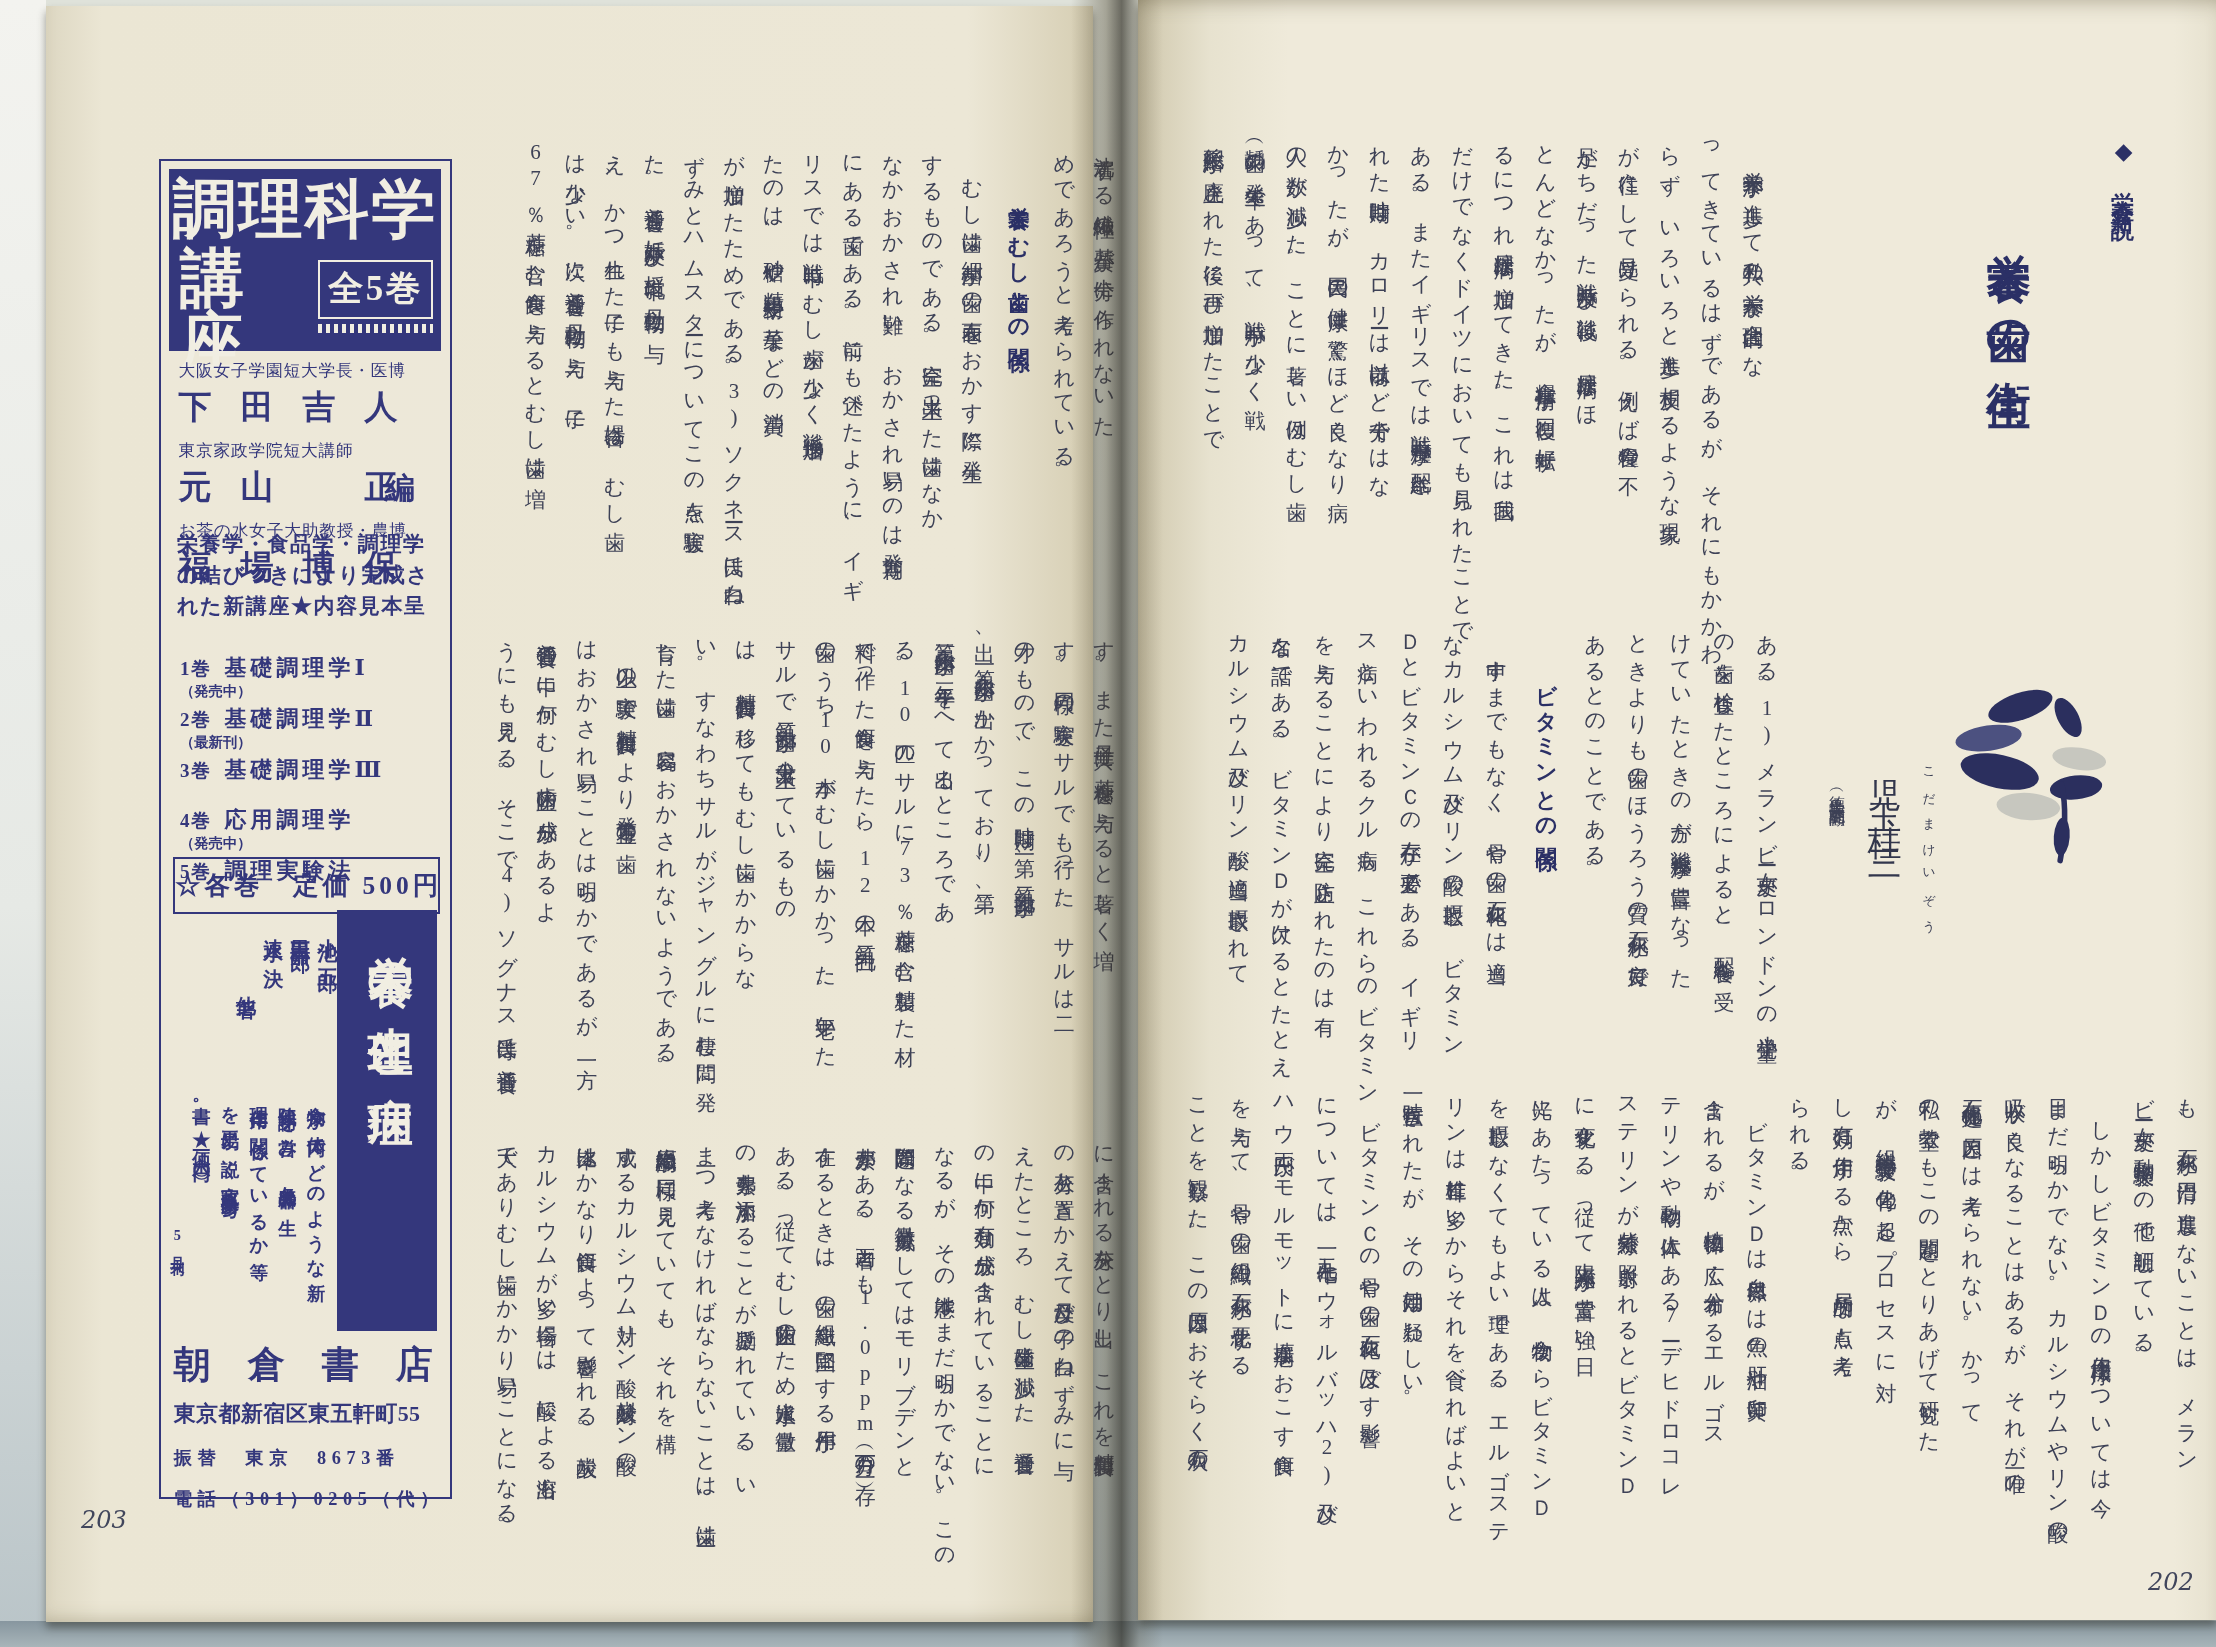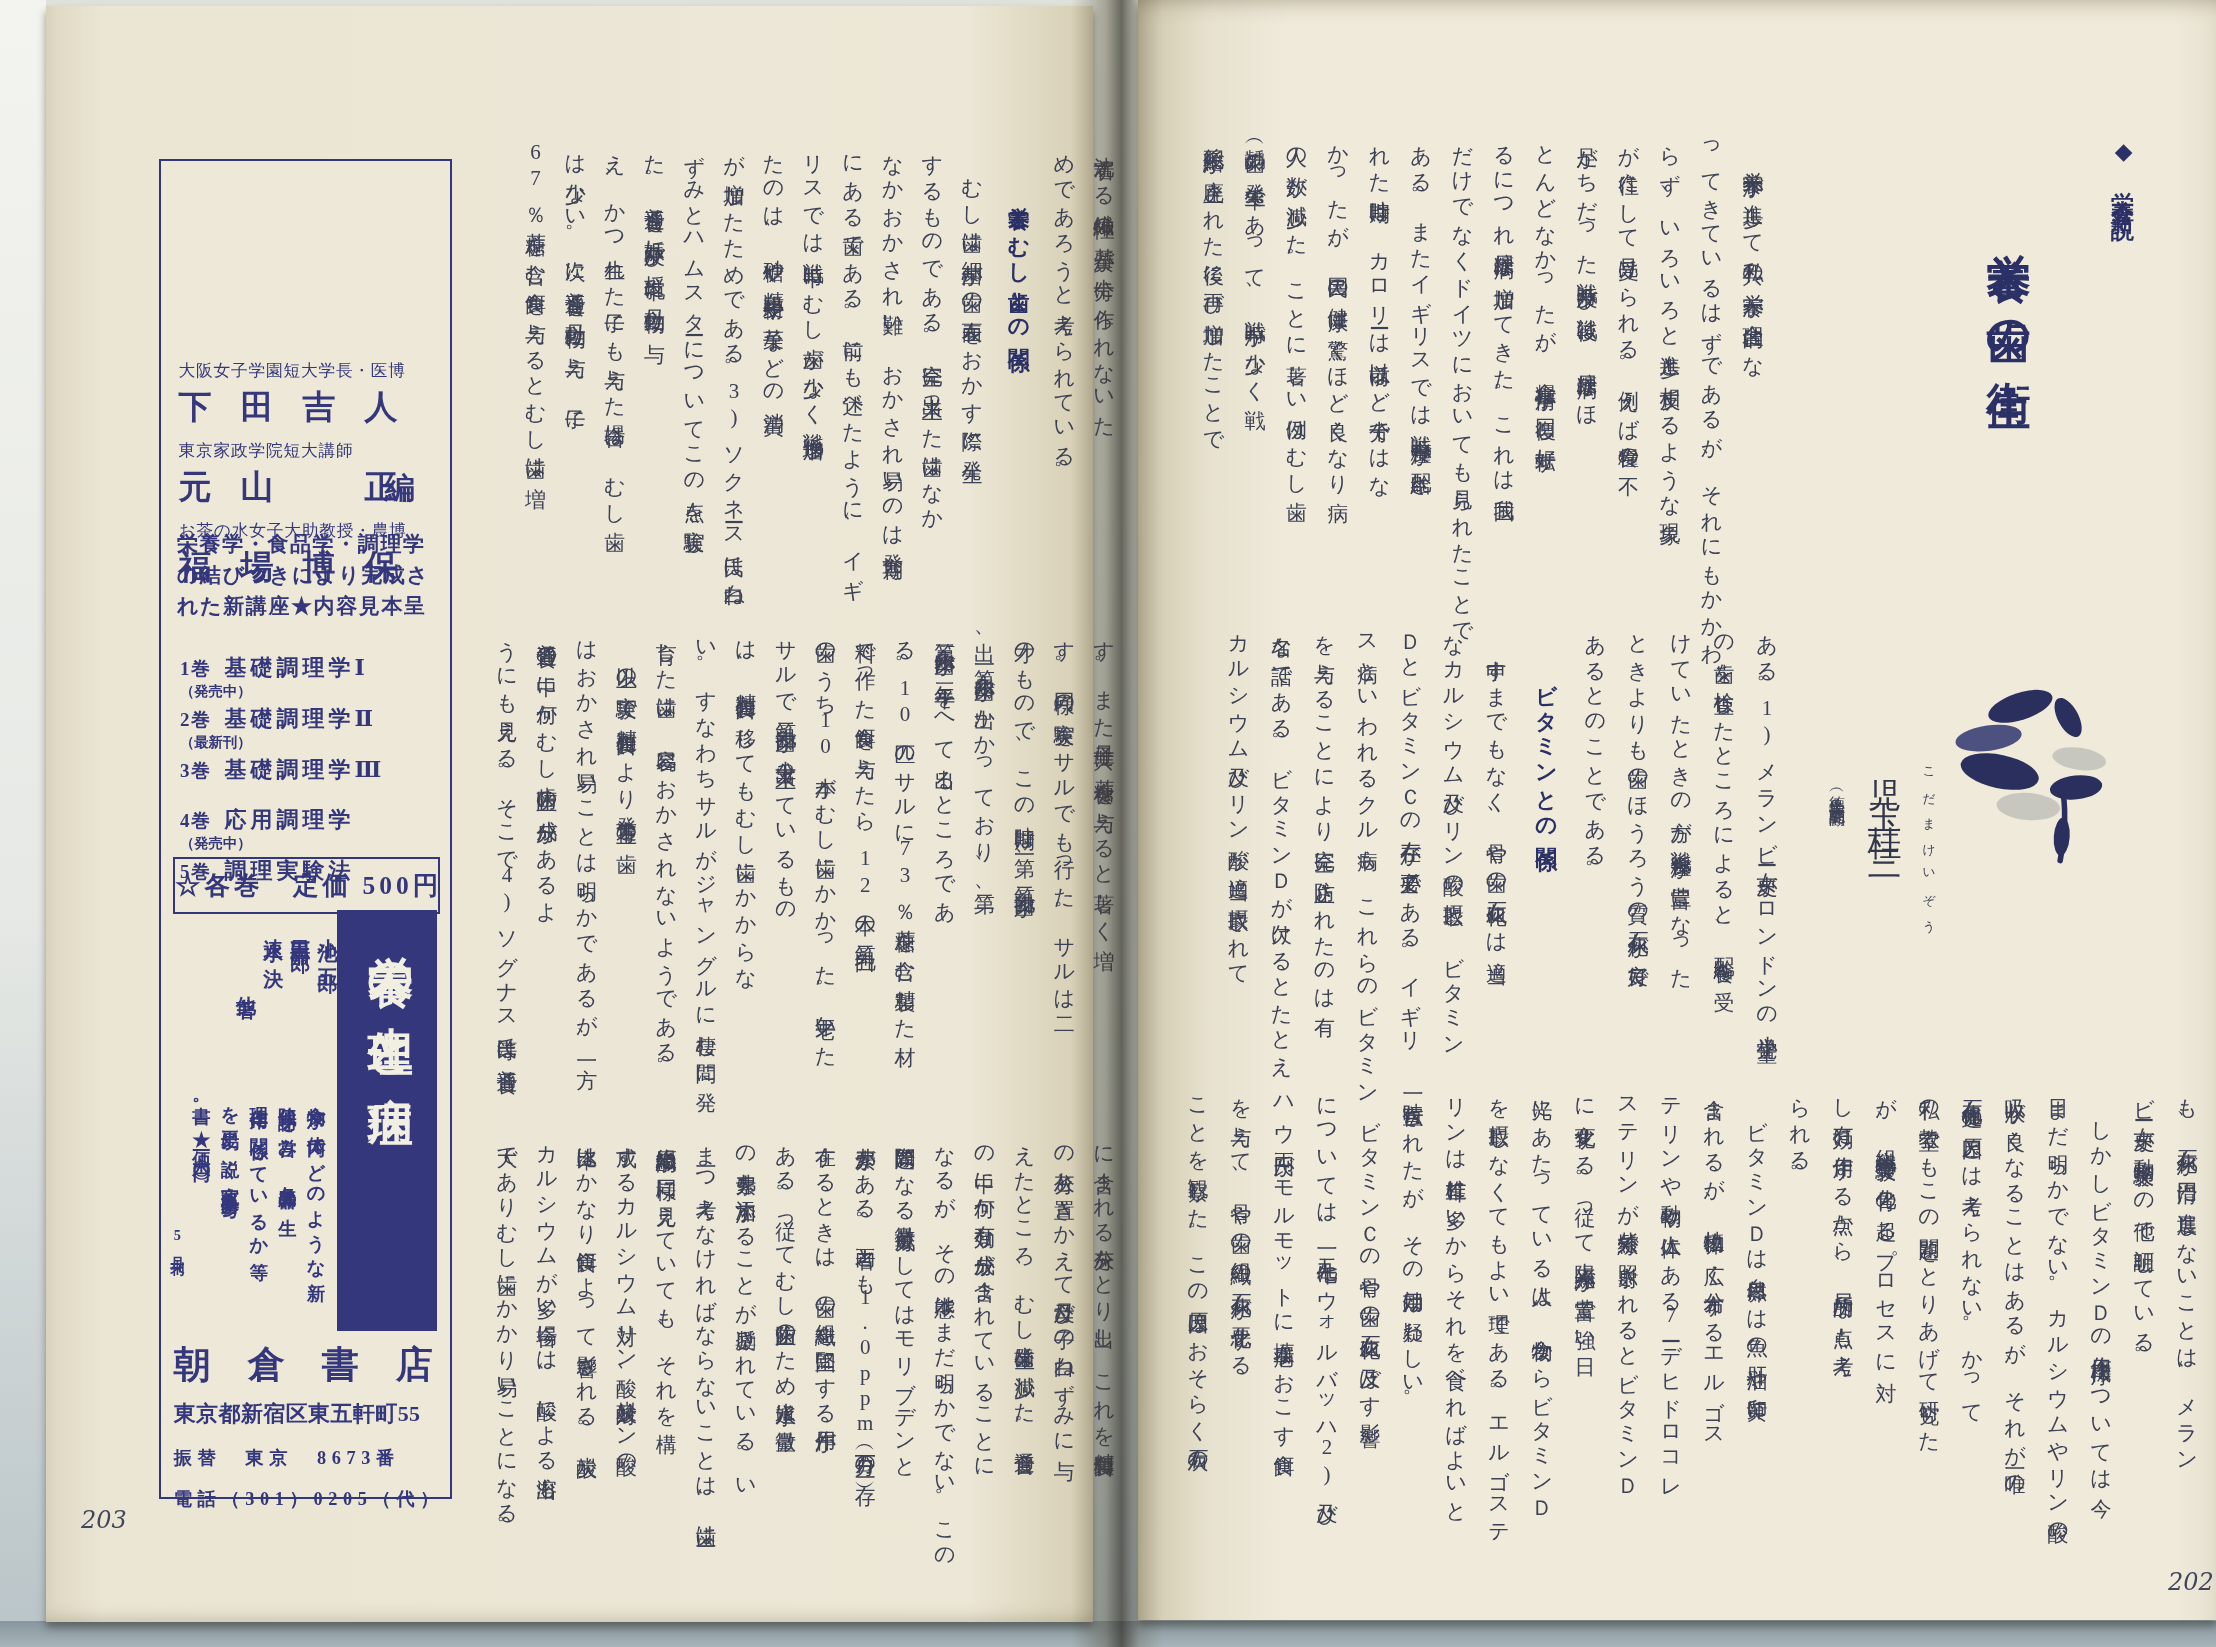--- a/index.html
+++ b/index.html
@@ -103,20 +103,30 @@
 </head>
 <body>
 
 <div class="edge-left"></div>
 <div class="edge-bottom"></div>
 <div class="edge-topright"></div>
 
 <div class="page page-left">
 
   <div class="ad">
+    <div class="ad-header">
+      <div class="ad-h1">調理科学</div>
+      <div class="ad-h2">
+        <span class="ad-koza">講座</span>
+        <span class="ad-badge">
+          <span class="ad-badge-box" style="display:block">全5巻</span>
+          <span class="ad-badge-stripes" style="display:block"></span>
+        </span>
+      </div>
+    </div>
 
     <div class="ad-editors">
       <div class="ed-affil">大阪女子学園短大学長・医博</div>
       <div class="ed-name">下田吉人</div>
       <div class="ed-affil">東京家政学院短大講師</div>
       <div class="ed-row">
         <span class="ed-name">元山　正</span>
         <span class="ed-suffix">編</span>
       </div>
       <div class="ed-affil">お茶の水女子大助教授・農博</div>
@@ -310,17 +320,17 @@
       <div class="vcol">を摂取しなくてもよい理である。エルゴステ</div>
       <div class="vcol">リンは椎茸に多いからそれを食べればよいと</div>
       <div class="vcol">一時宣伝されたが、その効用は疑わしい。</div>
       <div class="vcol">　ビタミンＣの骨や歯の石灰化に及ぼす影響</div>
       <div class="vcol">については、一九二七年にウォルバッハ2)及び</div>
       <div class="vcol">ハウ両氏がモルモットに壊血病をおこす食餌</div>
       <div class="vcol">を与えて、骨や歯の組織の石灰化が悪化する</div>
       <div class="vcol">ことを観察した。この原因はおそらく石灰の</div>
     </div>
 
-  <div class="page-num" style="left:1010px;top:1568px;margin-left:20px;">202</div>
+  <div class="page-num" style="left:1010px;top:1568px;">202</div>
 </div>
 
 <div class="gutter"></div>
 
 
 </body></html>

